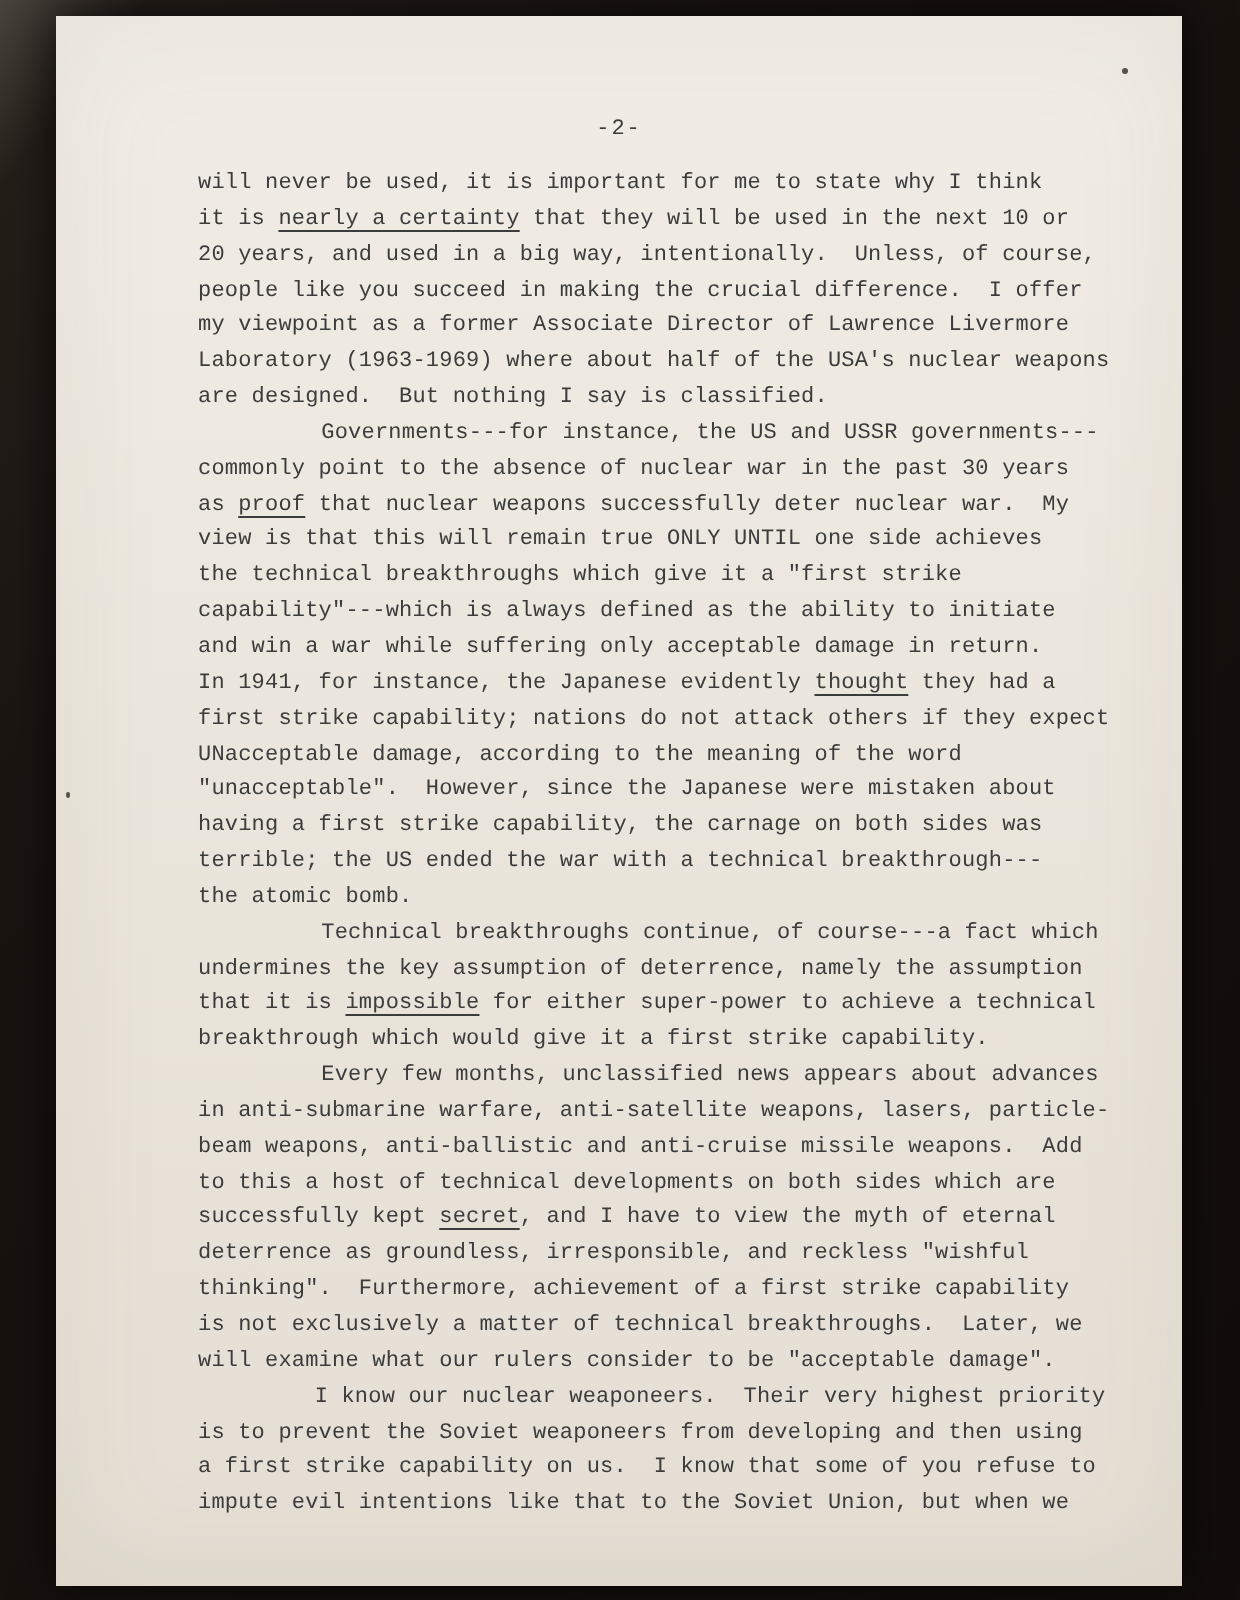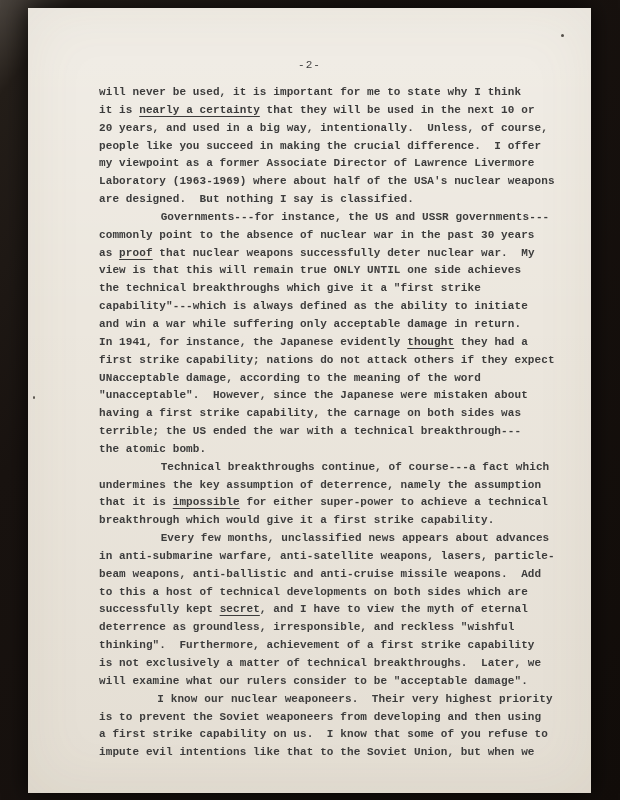--- a/index.html
+++ b/index.html
@@ -36,21 +36,20 @@
     letter-spacing: 1px;
     color: var(--ink);
   }
   .doc-body {
     margin: 13px 33px 0 71px;
     font-size: 11px;
     line-height: 17.85px;
     letter-spacing: 0.1px;
     color: var(--ink);
     white-space: pre;
-    font-weight: bold;
   }
   .line { height: 17.85px; }
   .line.indent { padding-left: 53px; text-align: center; }
   .u { text-decoration: underline; text-underline-offset: 2.5px; }
   .speck {
     position: absolute;
     background: #55504a;
     border-radius: 50%;
   }
   .speck-1 { width: 3px; height: 3px; right: 27px; top: 26px; }

